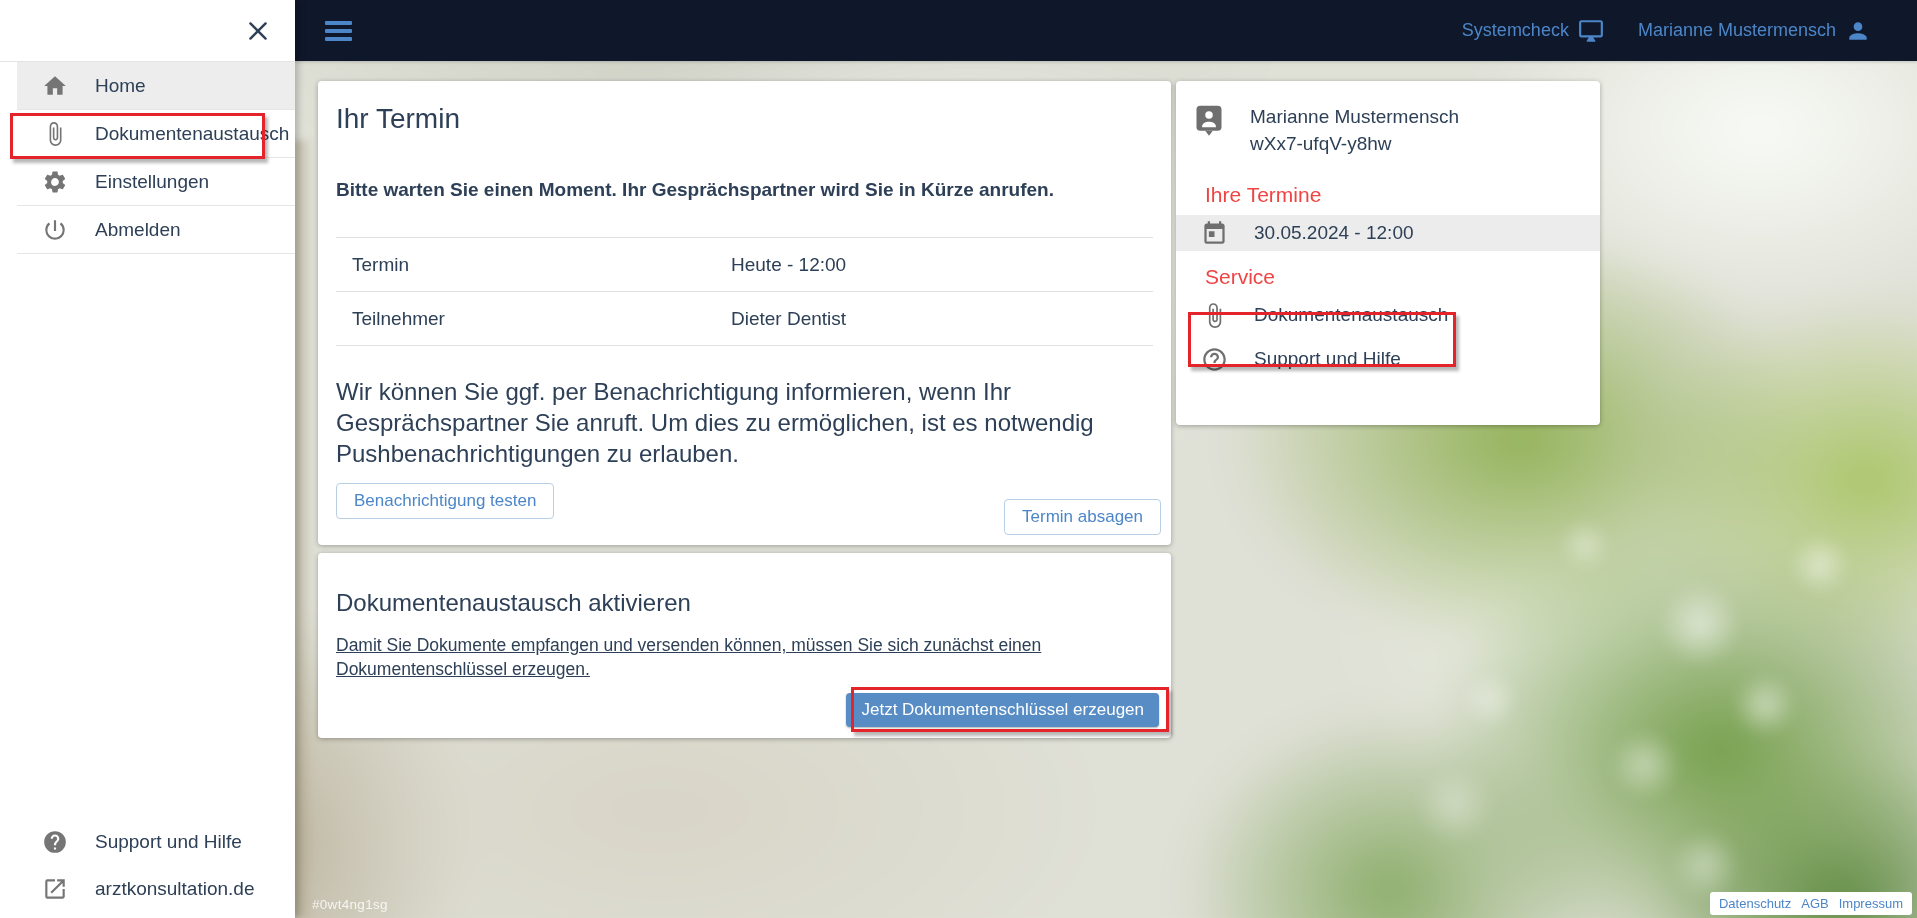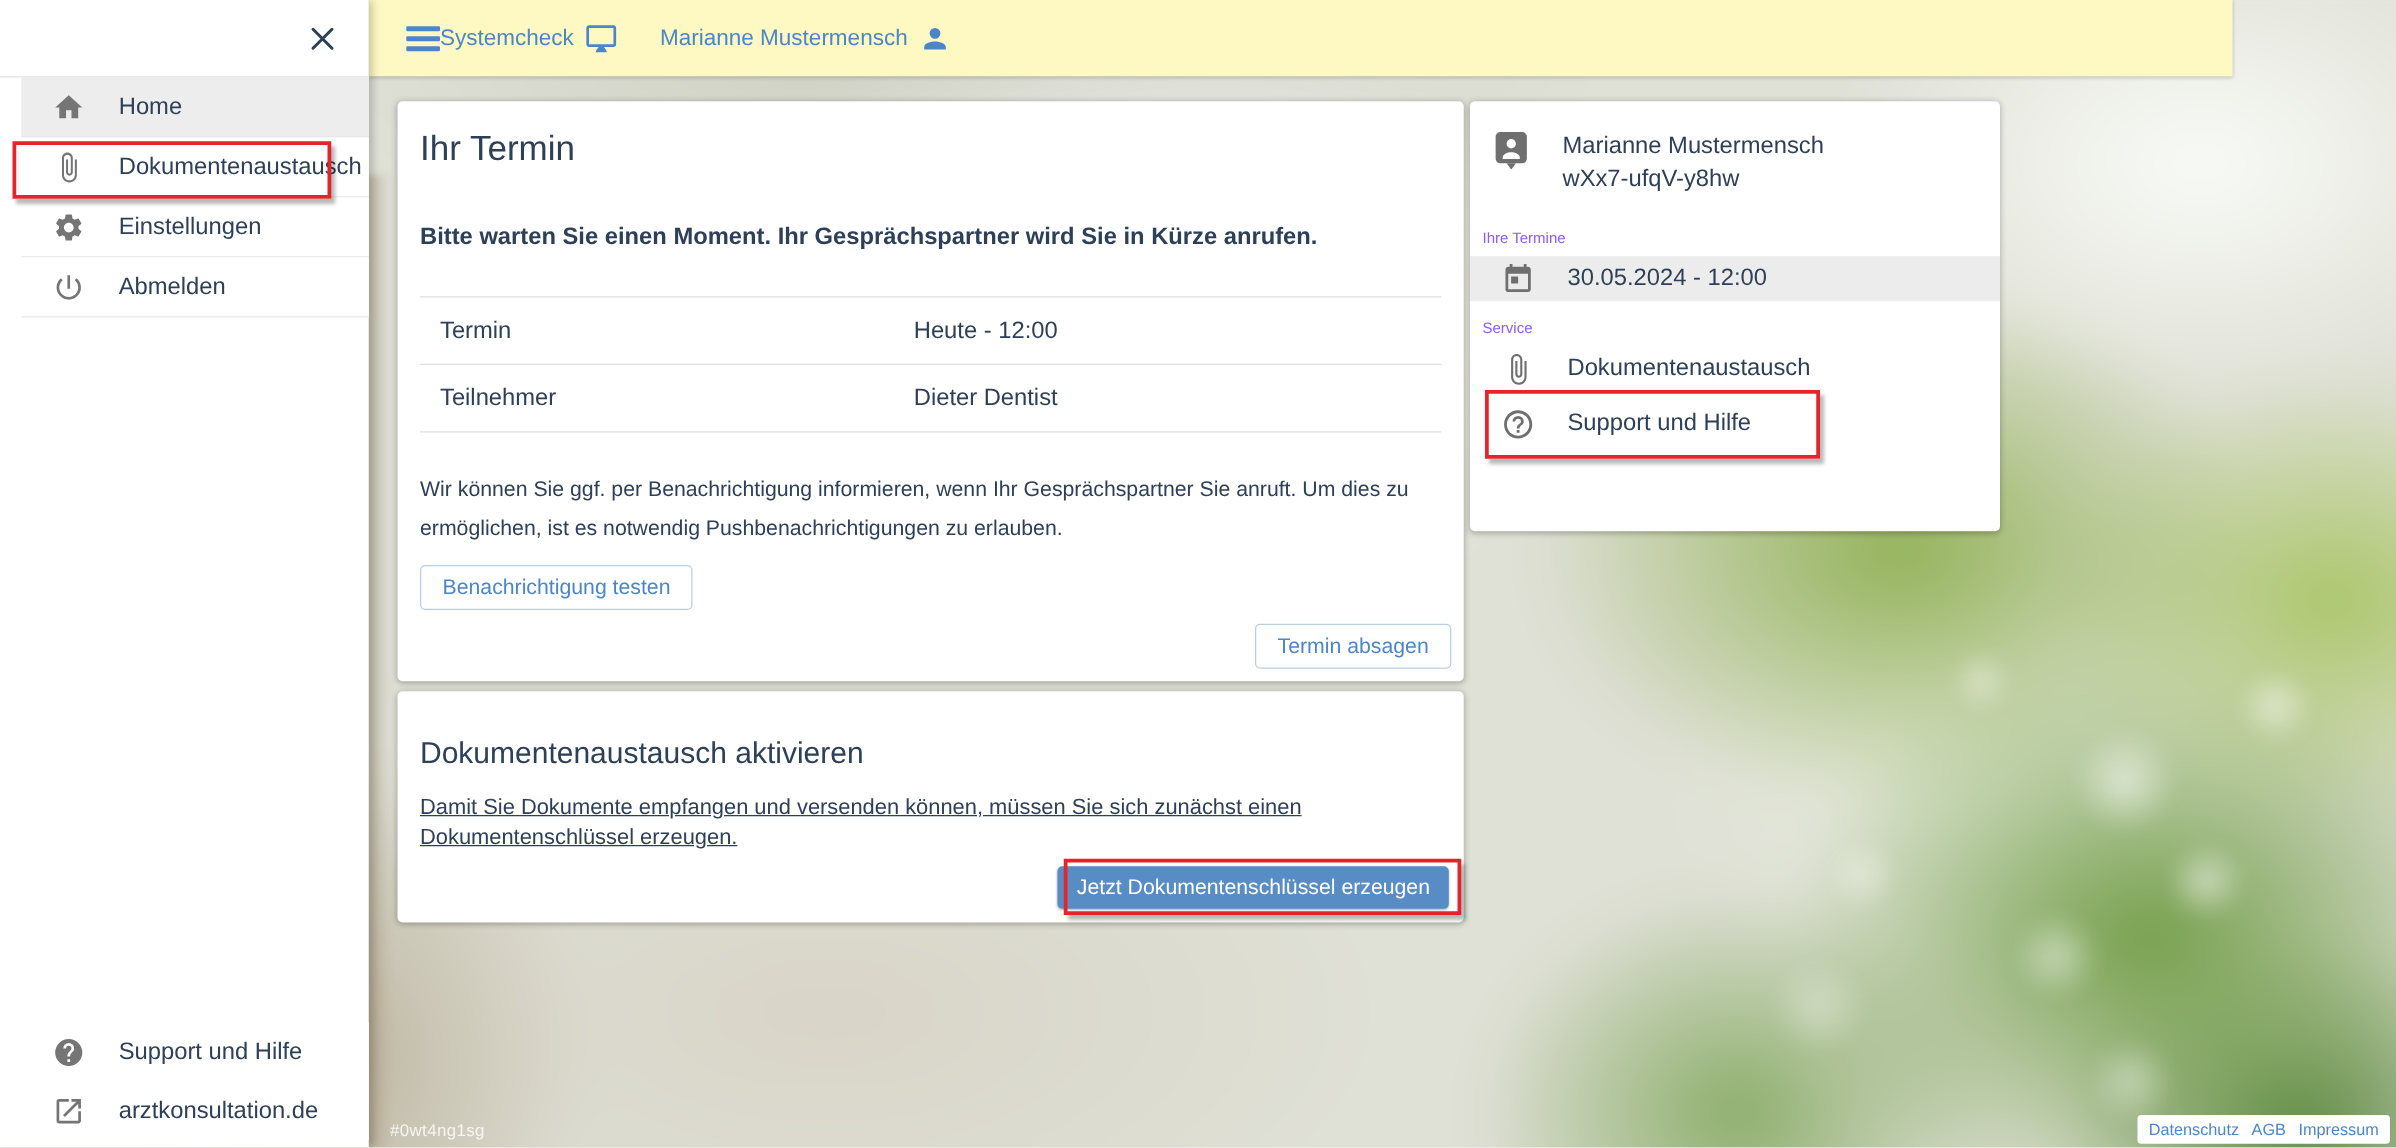--- a/index.html
+++ b/index.html
@@ -39,23 +39,23 @@
     filter:blur(7px);
   }
   .bg-frame-strip {
     position:absolute; left:293px; top:140px; width:20px; height:778px;
     background:linear-gradient(90deg, rgba(160,148,118,.55), rgba(160,148,118,0));
     filter:blur(3px);
   }
 
   
   .topbar {
-    position:absolute; left:295px; top:0; width:1491px; height:61px;
-    background:#fef9c3; box-shadow:0 1px 3px rgba(0,0,0,.18);
-    display:flex; align-items:center; justify-content:flex-start;
+    position:absolute; left:295px; top:0; width:1622px; height:61px;
+    background:#0f172a; box-shadow:0 1px 3px rgba(0,0,0,.18);
+    display:flex; align-items:center; justify-content:space-between;
     padding:0 46px 0 30px; z-index:5;
   }
   .hamburger { display:flex; flex-direction:column; gap:4px; cursor:pointer; }
   .hamburger span { display:block; width:27px; height:4px; border-radius:1px; background:#4c86c8; }
   .topbar-right { display:flex; align-items:center; gap:34px; }
   .top-link { display:flex; align-items:center; gap:9px; color:#4c86c8; font-size:18px; cursor:pointer; }
   .top-link svg { display:block; }
 
   
   .sidebar {
@@ -76,42 +76,42 @@
   .sidebar-footer .nav-item { border-bottom:none; height:47px; }
 
   
   .card { position:absolute; background:#fff; border-radius:4px; box-shadow:0 1px 5px rgba(0,0,0,.3); z-index:4; }
   .card-appointment { left:318px; top:81px; width:853px; height:464px; padding:22px 18px 0 18px; }
   .card-title { font-size:28px; color:#2e4057; font-weight:400; }
   .wait-msg { margin-top:42px; font-size:19px; font-weight:700; color:#2e4057; line-height:26px; }
   .appt-table { margin-top:34px; border-top:1px solid #e0e0e0; }
   .appt-row { display:flex; height:54px; align-items:center; border-bottom:1px solid #e0e0e0; font-size:19px; color:#2e4057; }
   .appt-row .lbl { width:395px; padding-left:16px; }
-  .push-info { margin-top:30px; font-size:17px; color:#2e4057; line-height:31px; width:815px; }
+  .push-info { margin-top:30px; font-size:24px; color:#2e4057; line-height:31px; width:815px; }
   .btn-outline {
     display:inline-block; margin-top:14px; padding:7px 17px; font-size:17px; color:#4c86c8;
     border:1px solid #b9cfe6; border-radius:4px; background:#fff; cursor:pointer;
     font-family:"Liberation Sans","DejaVu Sans",sans-serif;
   }
   .btn-cancel { position:absolute; right:10px; bottom:10px; margin:0; }
 
   .card-activation { left:318px; top:553px; width:853px; height:185px; padding:20px 18px 0 18px; }
   .card-title-sm { font-size:24px; color:#2e4057; font-weight:400;margin-top:16px; }
   .activation-body { margin-top:16px; font-size:17.5px; color:#2e4057; line-height:24px; width:800px;text-decoration:underline; }
   .btn-primary {
     position:absolute; right:12px; bottom:11px; height:34px; padding:0 15px;
     background:#578cc5; color:#fff; font-size:17px; border:none; border-radius:4px;
     cursor:pointer; box-shadow:0 1px 2px rgba(0,0,0,.3);
     font-family:"Liberation Sans","DejaVu Sans",sans-serif;
   }
 
   .card-profile { left:1176px; top:81px; width:424px; height:344px; padding-top:22px; }
   .profile-head { display:flex; gap:26px; padding-left:18px; }
   .profile-names { font-size:19px; color:#2e4057; line-height:27px; }
-  .section-label { padding-left:10px; font-size:12px; color:#8b5cf6; }
+  .section-label { padding-left:29px; font-size:21px; color:#ef4444; }
   .lbl-termine { margin-top:26px; }
   .lbl-service { margin-top:14px; }
   .side-row {
     height:36px; display:flex; align-items:center; gap:26px; padding-left:24px;
     font-size:19px; color:#2e4057; cursor:pointer; margin-top:8px;
   }
   .side-row.hl { background:#ececec; }
   .side-row .ic { width:28px; display:flex; justify-content:center; }
 
   

